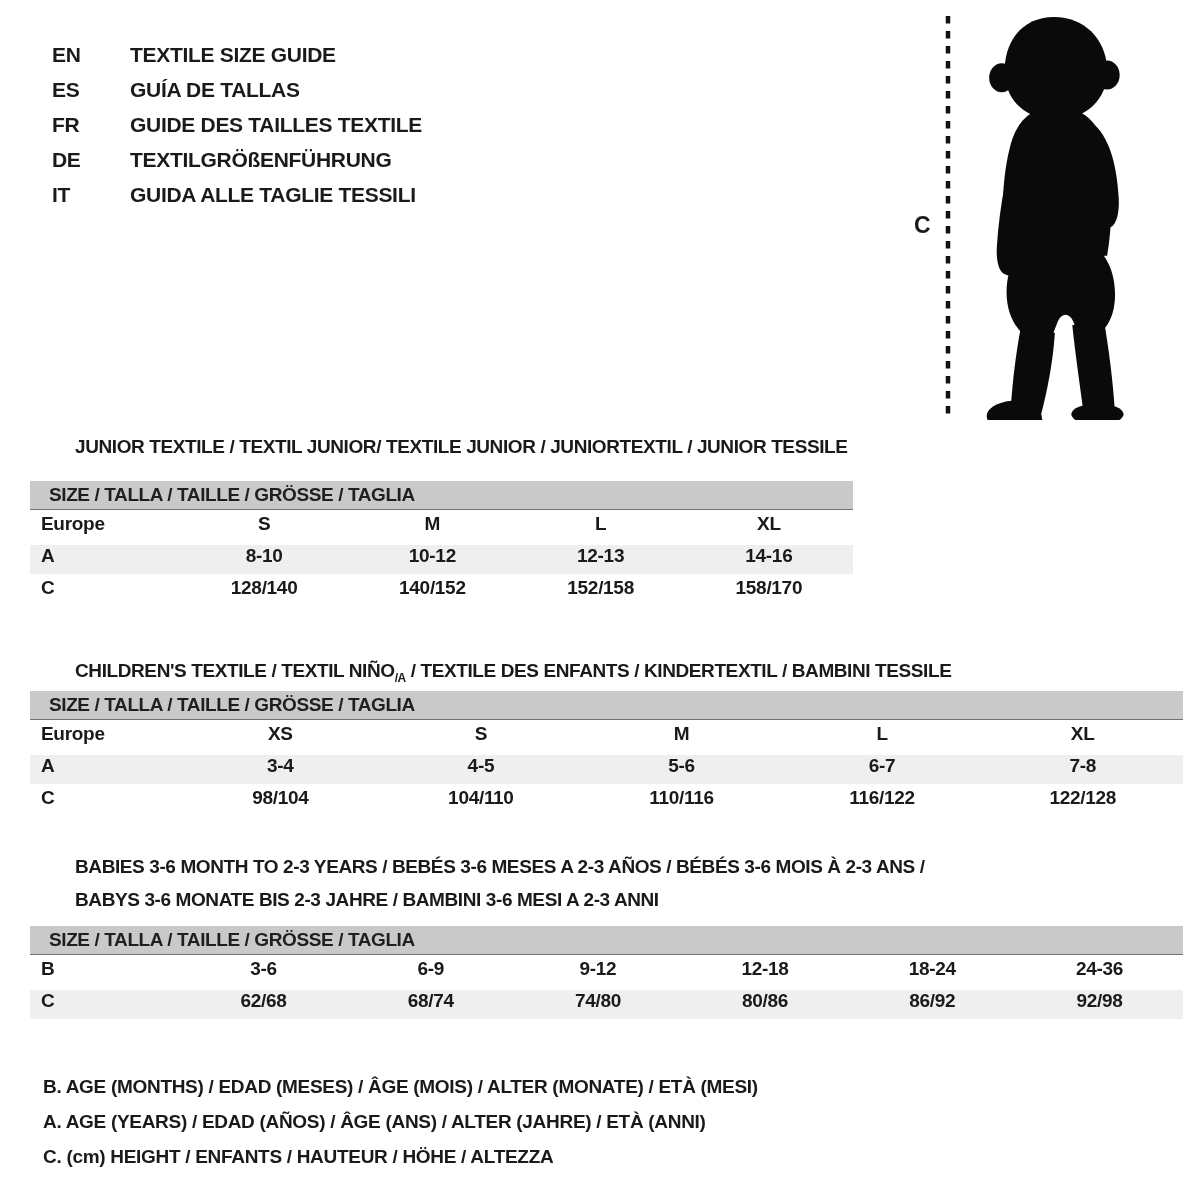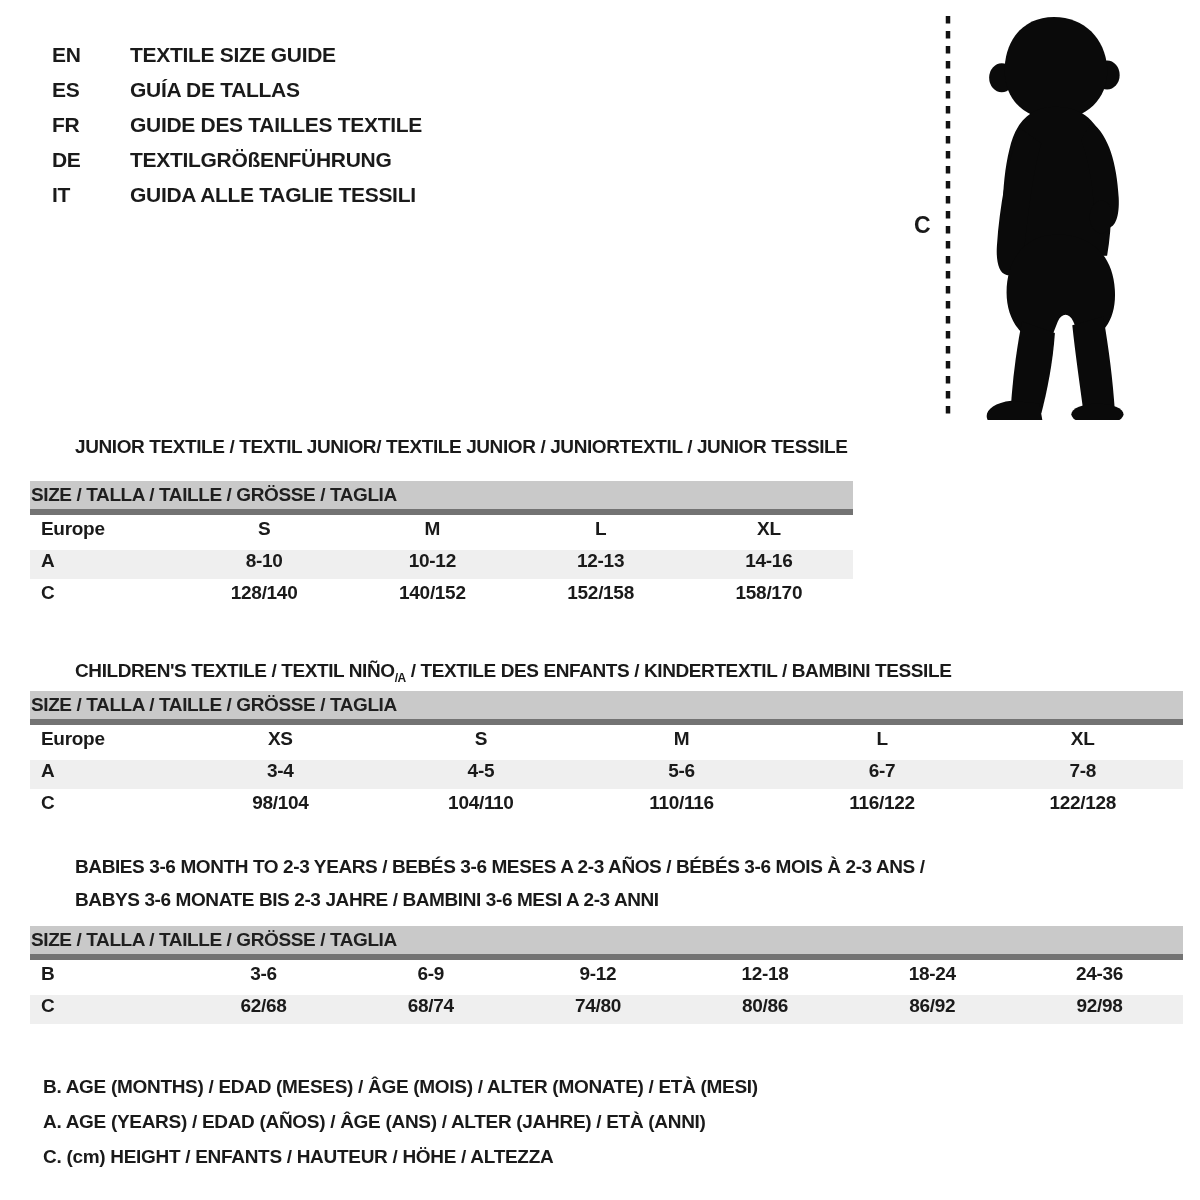--- a/index.html
+++ b/index.html
@@ -18,22 +18,22 @@
   .silhouette{position:absolute;left:962px;top:14px;width:180px;height:406px;}
   
   .sec-heading{position:absolute;left:43px;font-size:19px;letter-spacing:-0.4px;white-space:nowrap;margin-left:32px;}
   .sec-heading sub{font-size:12px;}
   .heading-junior{top:436px;}
   .heading-children{top:660px;}
   .heading-babies{top:850px;line-height:33px;}
   
   .size-table{position:absolute;left:30px;}
   .st-header{
-    background:#c9c9c9;height:28px;line-height:28px;padding-left:1px;
-    font-size:19px;letter-spacing:-0.4px;color:#1f1f1f;border-bottom:6px solid #737373;
+    background:#c9c9c9;height:28px;line-height:28px;padding-left:19px;
+    font-size:19px;letter-spacing:-0.4px;color:#1f1f1f;border-bottom:1px solid #737373;
   }
   .st-row{display:flex;align-items:flex-start;height:29px;margin-top:3px;font-size:19px;letter-spacing:-0.3px;}
   .st-row.shaded{background:#efefef;}
   .st-label{width:150px;padding-left:11px;box-sizing:border-box;}
   .st-cell{flex:1;text-align:center;}
   .table-junior{top:481px;width:823px;}
   .table-children{top:691px;width:1153px;}
   .table-babies{top:926px;width:1153px;}
   
   .legend{position:absolute;left:43px;top:1069px;font-size:19px;letter-spacing:-0.3px;line-height:35px;}

